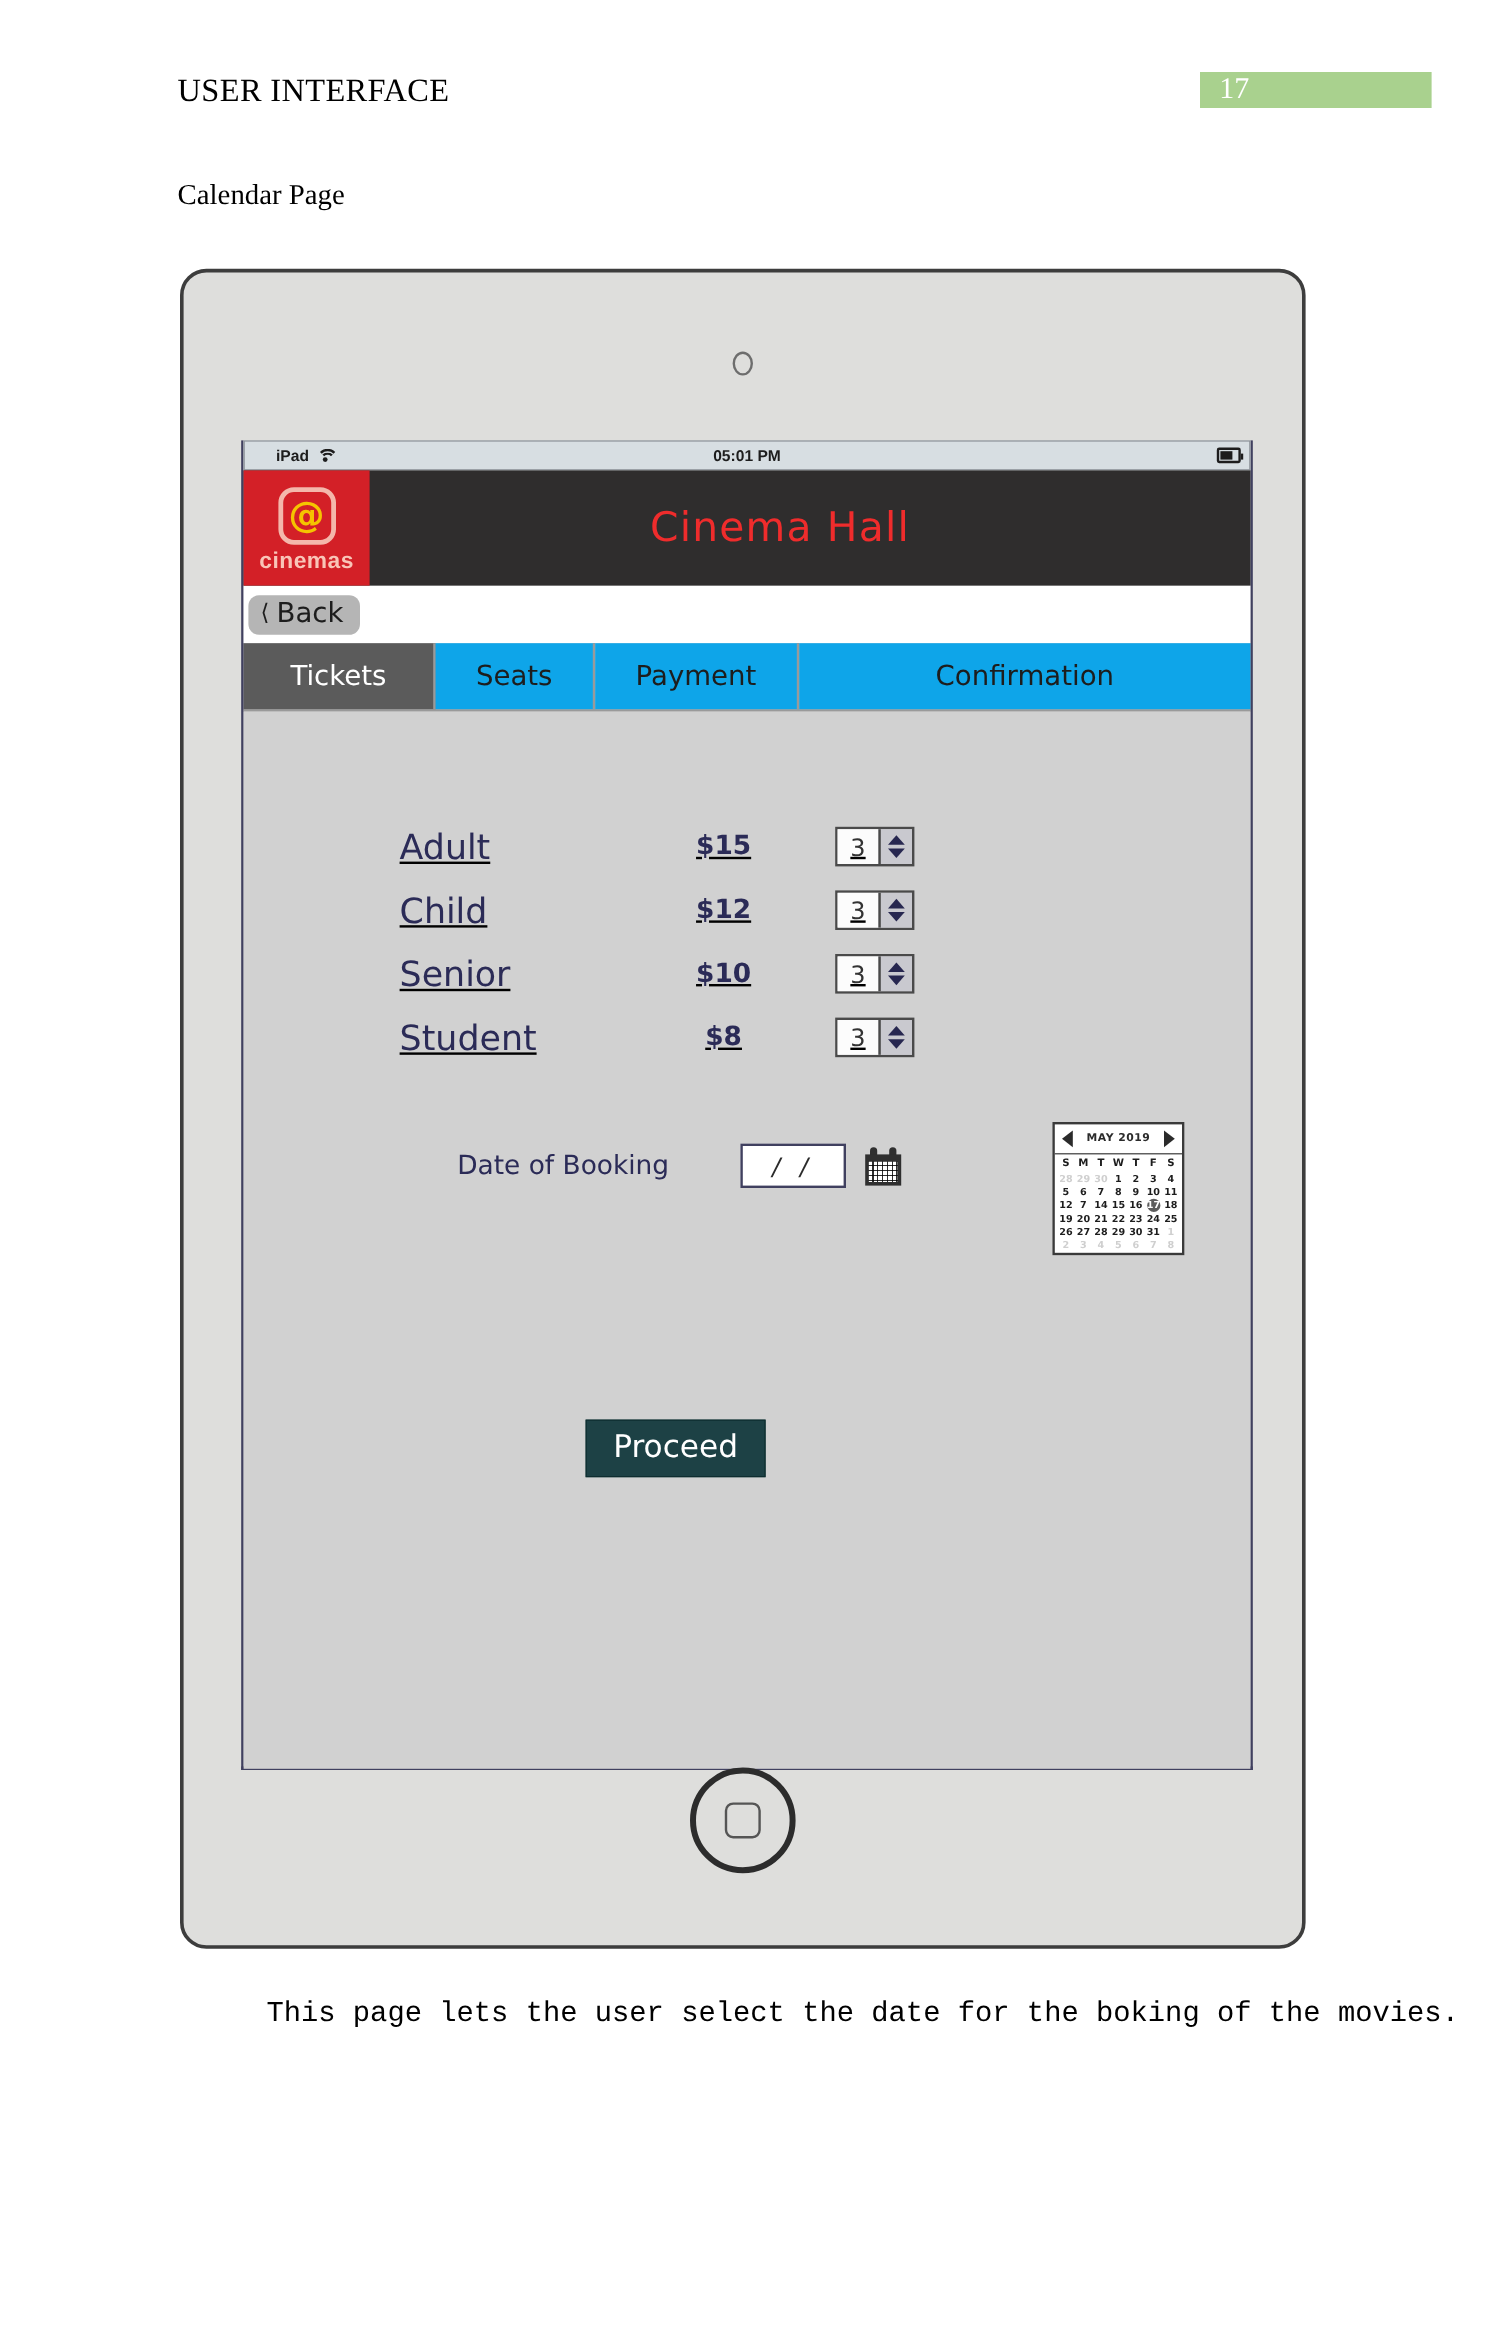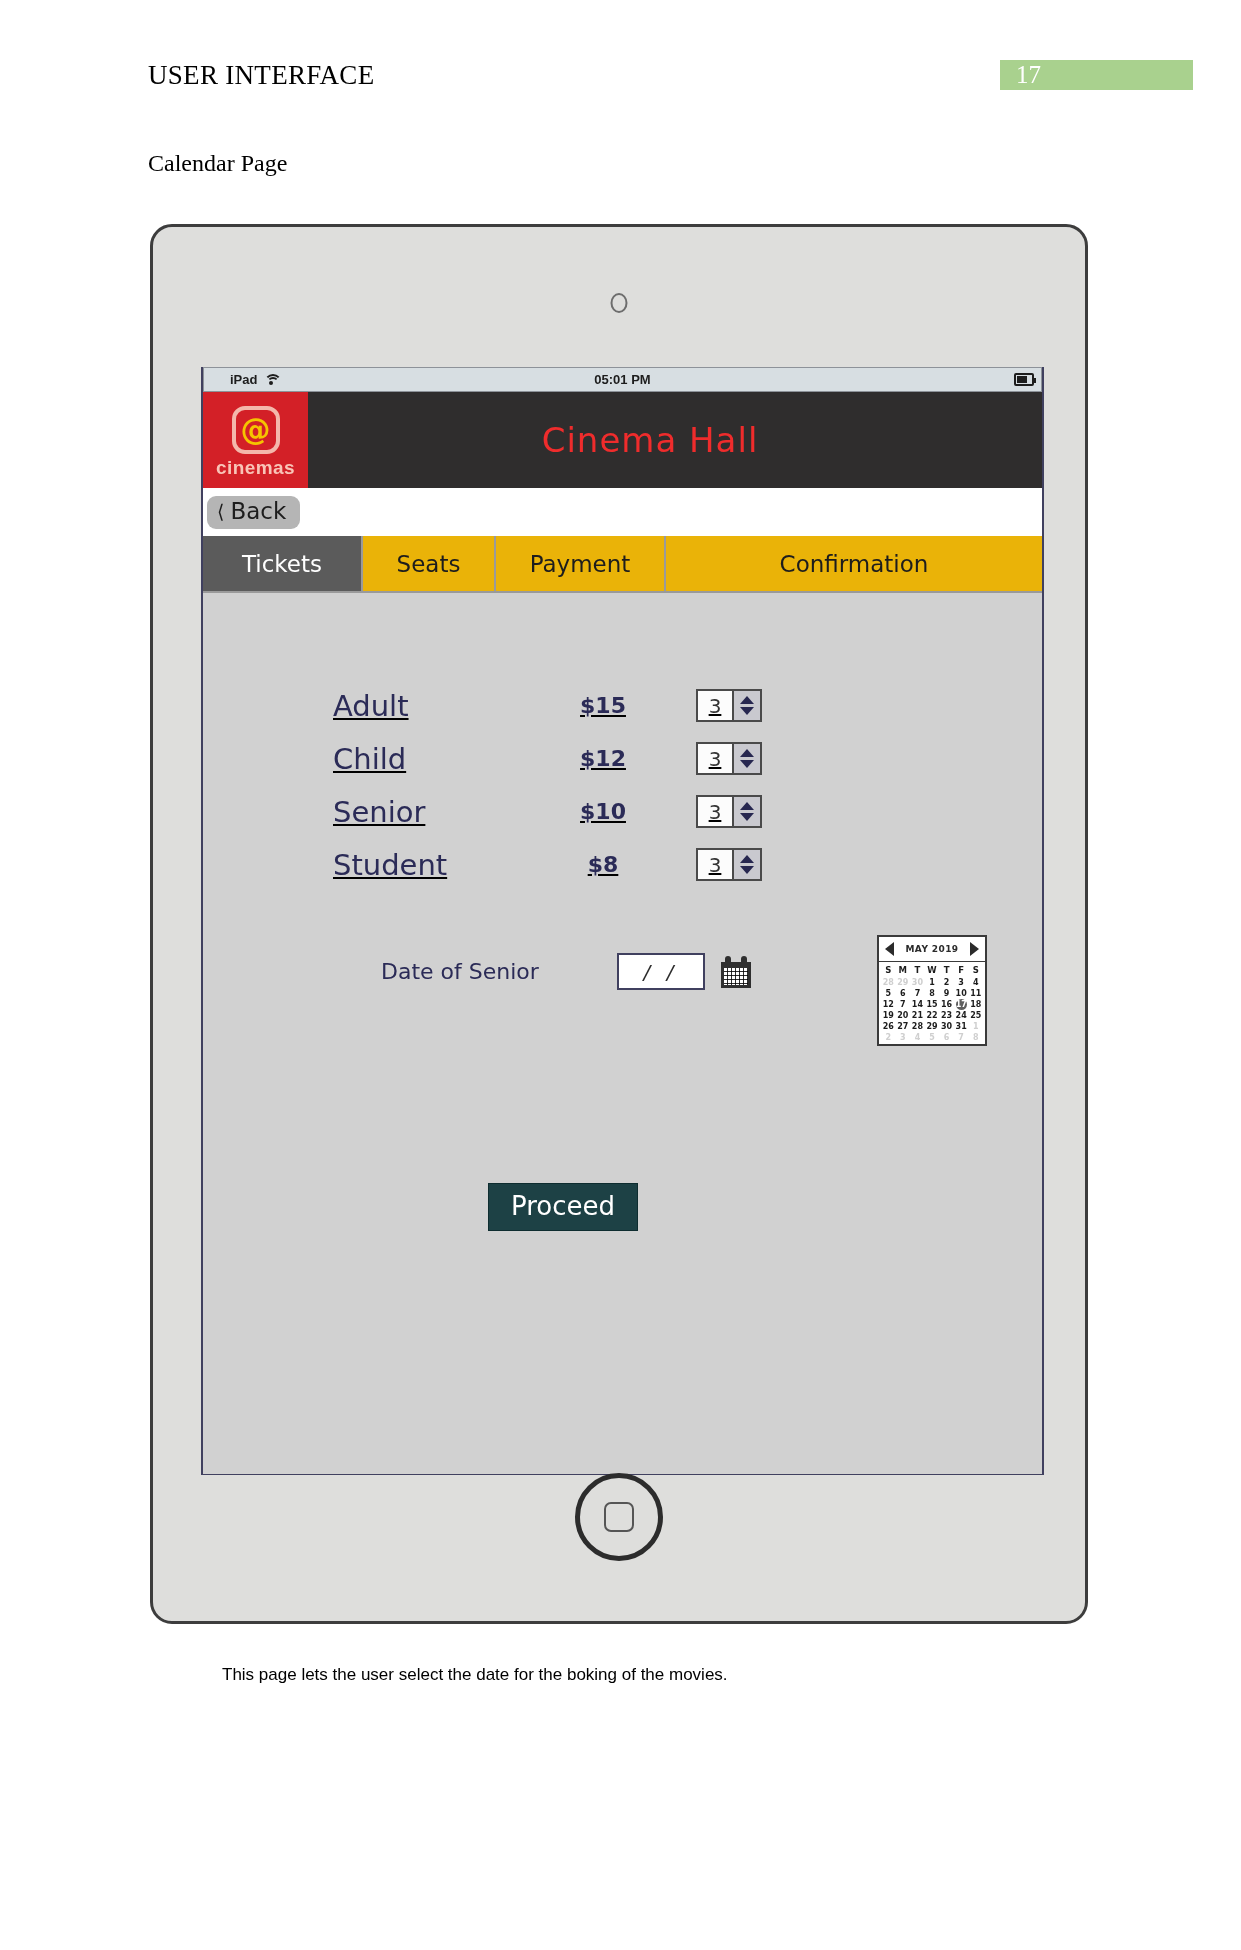--- a/index.html
+++ b/index.html
@@ -38,22 +38,22 @@
   #doc-subtitle {
     position: absolute;
     left: 148px; top: 150px;
     font-family: "Liberation Serif", serif;
     font-size: 24px;
     color: #000000;
   }
   #doc-caption {
     position: absolute;
     left: 222px; top: 1665px;
-    font-family: Liberation Sans, sans-serif;
-    font-size: 17px;
+    font-family: Liberation Mono, monospace;
+    font-size: 24px;
     color: #000000;
     text-align: center;
   }
 
   
   #tablet {
     position: absolute;
     left: 150px; top: 224px;
     width: 938px; height: 1400px;
     background: #dededc;
@@ -219,21 +219,21 @@
   
   #tab-bar {
     display: flex;
     height: 55px;
     border-bottom: 2px solid #9a9a9a;
   }
   .tab {
     display: flex; align-items: center; justify-content: center;
     font-family: "DejaVu Sans", sans-serif;
     font-size: 23px;
-    background: #eab308;
+    background: #0ea5e9;
     color: #1d1d1d;
     border-right: 2px solid #9a9a9a;
     box-sizing: border-box;
   }
   .tab.active { background: #5b5b5b; color: #ffffff; }
   .tab:nth-child(1) { width: 160px; }
   .tab:nth-child(2) { width: 133px; }
   .tab:nth-child(3) { width: 170px; }
   .tab:nth-child(4) { flex: 1; border-right: none; }
 
@@ -528,21 +528,21 @@
             <div class="arrows">
               <span class="arr-up"></span>
               <span class="arr-down"></span>
             </div>
           </div>
         </div>
 
       </div>
 
       <div id="date-row">
-        <div id="date-label">Date of Senior</div>
+        <div id="date-label">Date of Booking</div>
         <div id="date-input" placeholder="/  /">/  /</div>
         <div id="calendar-icon">
           <span class="ring l"></span>
             <span class="ring r"></span>
           <span class="cal-body"></span>
             <span class="cal-grid"></span>
         </div>
 
         <div id="mini-calendar">
           <div id="cal-head">

